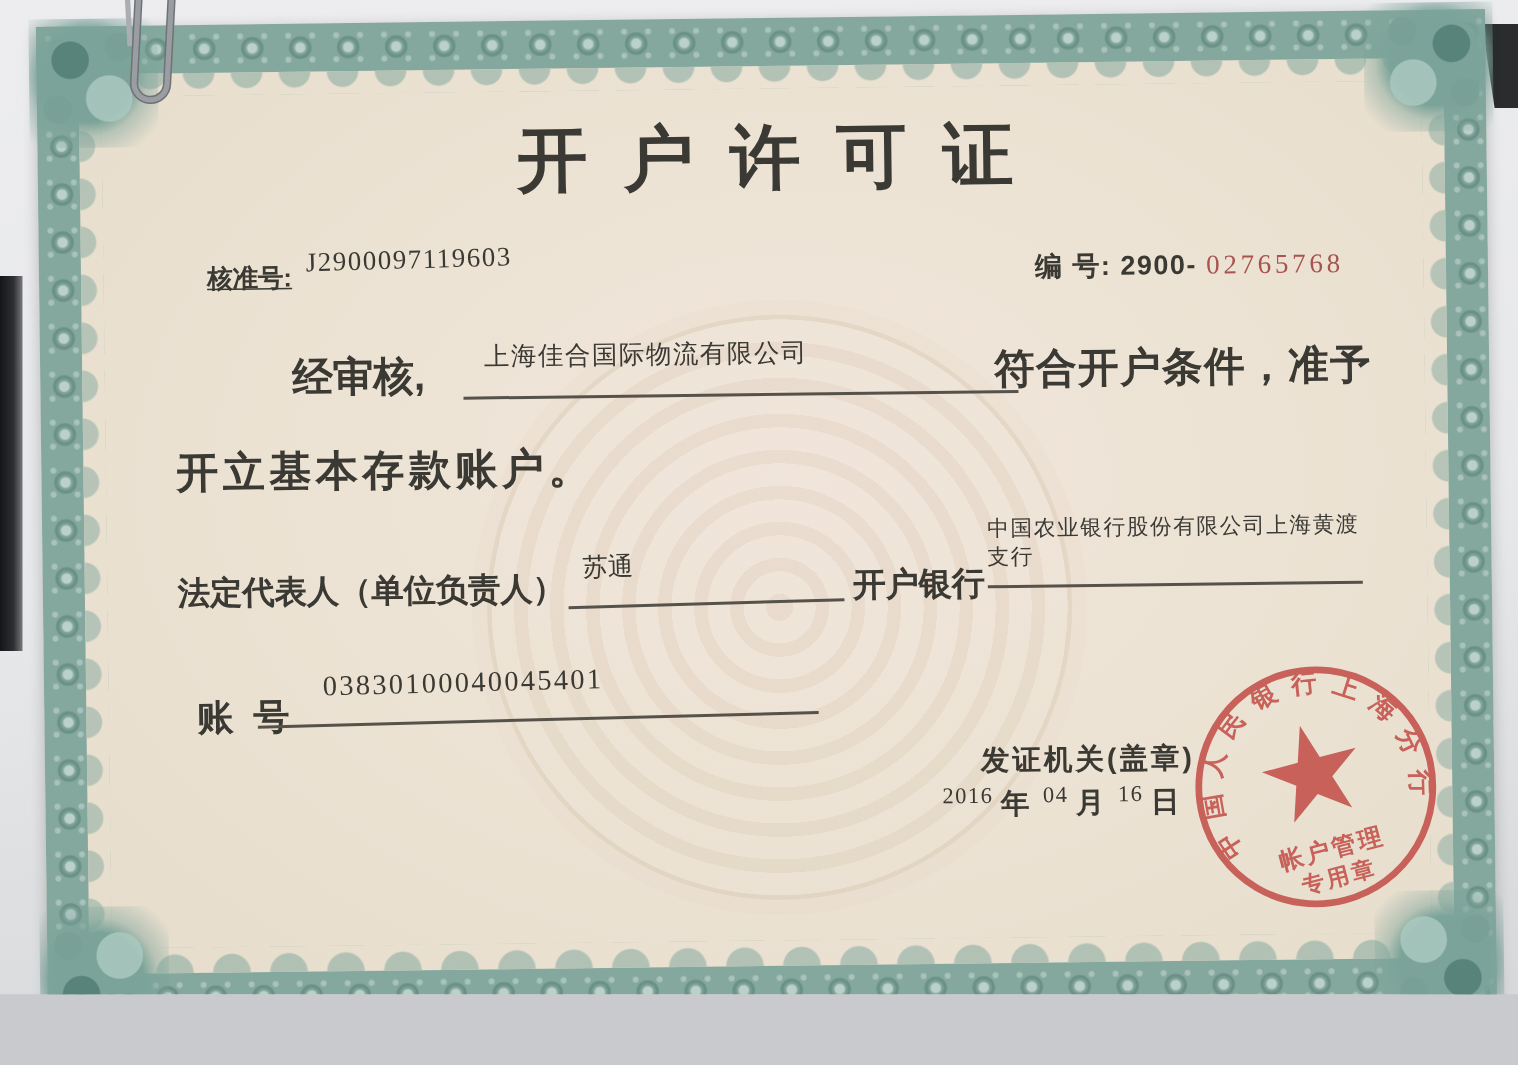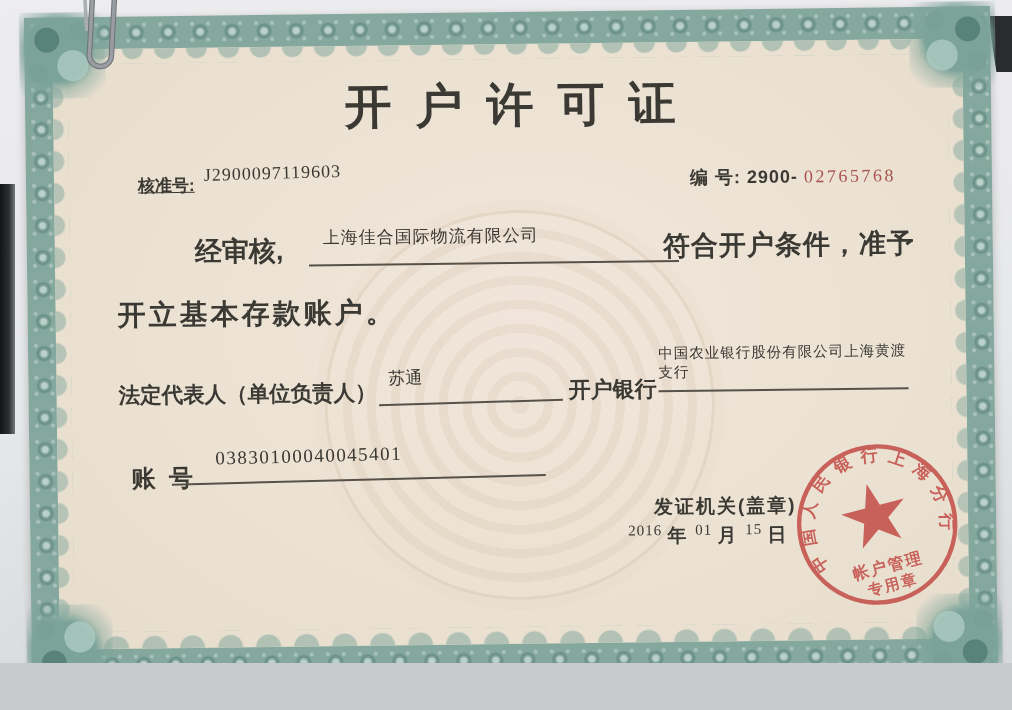--- a/index.html
+++ b/index.html
@@ -169,21 +169,21 @@
 
     <div class="t bank-label">开户银行</div>
     <div class="t bank-field">中国农业银行股份有限公司上海黄渡支行</div>
 
     <div class="t account-label pre">账  号</div>
     <div class="t account-field serifv">03830100040045401</div>
 
     <div class="t issuer-block">
       <div class="issuer-label">发证机关(盖章)</div>
       <div class="date-line">
-        <span class="dnum">2016</span><span class="dunit">年</span><span class="dnum">01</span><span class="dunit">月</span><span class="dnum">15</span><span class="dunit">日</span>
+        <span class="dnum">2016</span><span class="dunit">年</span><span class="dnum">04</span><span class="dunit">月</span><span class="dnum">16</span><span class="dunit">日</span>
       </div>
     </div>
 
     <svg class="seal" viewBox="-101 -101 202 202" xmlns="http://www.w3.org/2000/svg">
       <g transform="rotate(-14)" fill="#c4504a" stroke="none">
         <circle cx="0" cy="0" r="78" fill="none" stroke="#c4504a" stroke-width="4.5"></circle>
         <polygon points="0,-42 7.6,-18.5 32.3,-18.5 12.4,-4 20,19.5 0,5 -20,19.5 -12.4,-4 -32.3,-18.5 -7.6,-18.5"></polygon>
         <defs>
           <path id="sealArc" d="M -55 33 A 64 64 0 1 1 55 33" fill="none"></path>
         </defs>

